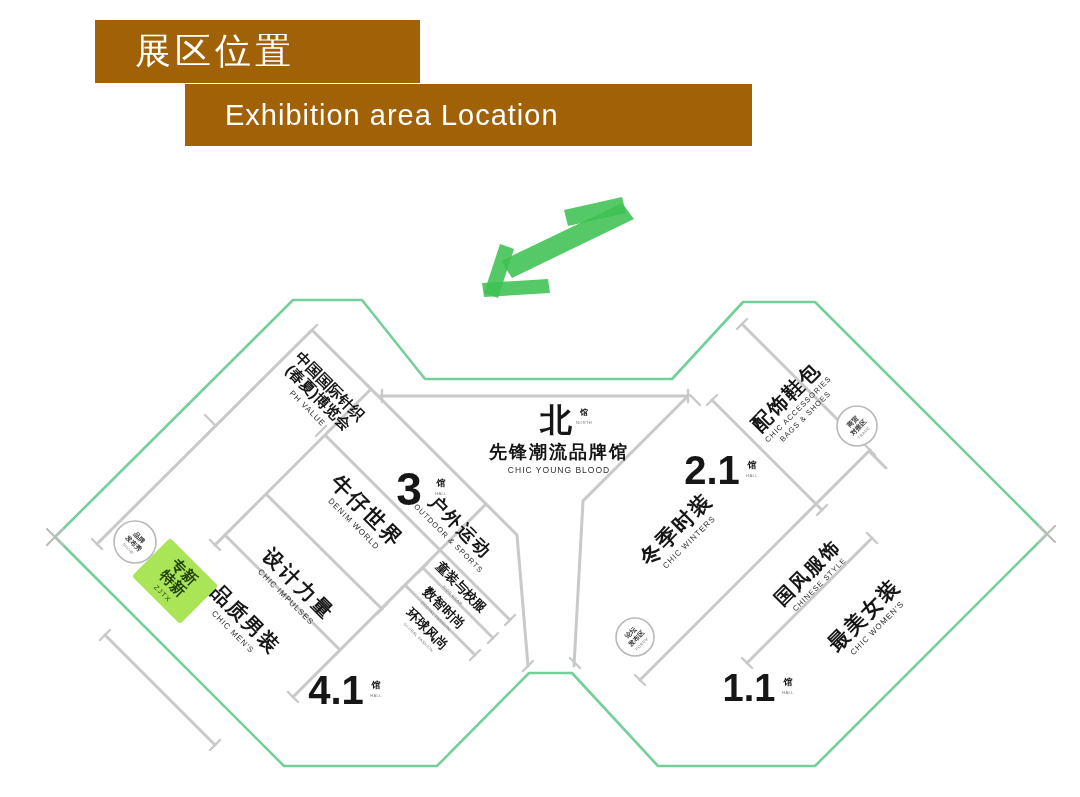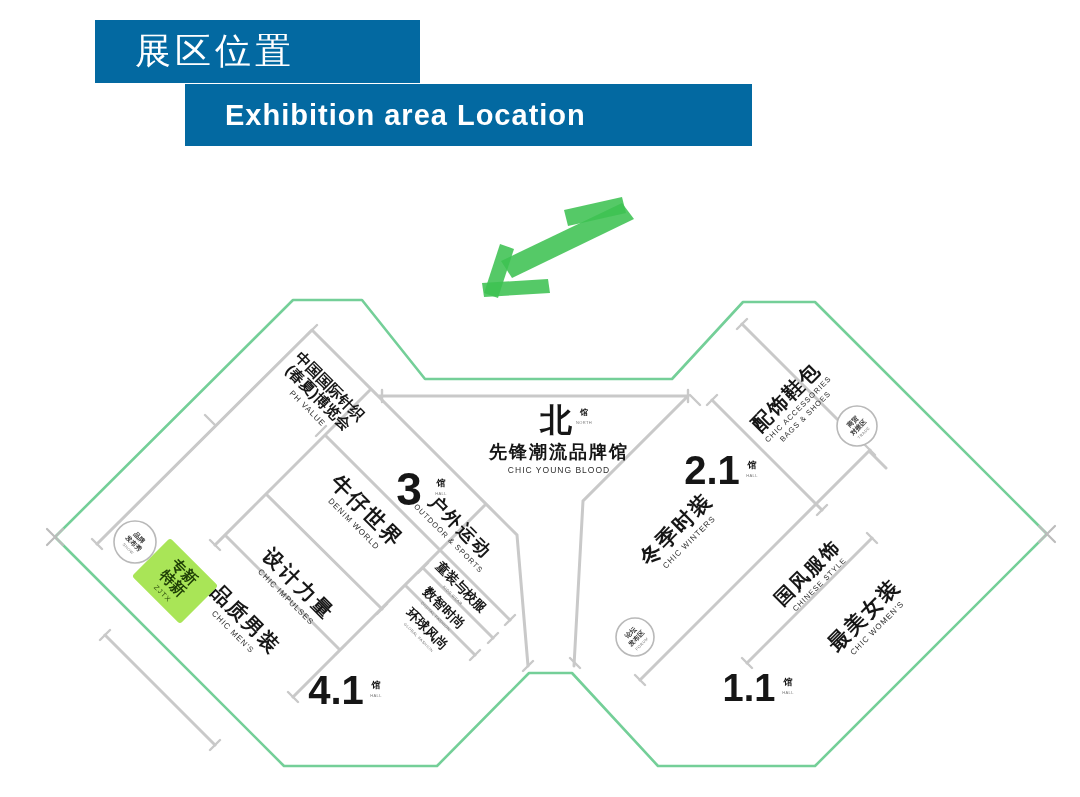--- a/index.html
+++ b/index.html
@@ -1,21 +1,21 @@
 <!DOCTYPE html>
 <html><head>
 <meta charset="utf-8">
 <style>
   html,body{margin:0;padding:0;background:#ffffff;}
   .stage{position:relative;width:1080px;height:797px;background:#fff;overflow:hidden;
          font-family:"Liberation Sans",sans-serif;}
   
-  .hdr-box{position:absolute;background:#0369a1;color:#fff;display:flex;align-items:center;}
+  .hdr-box{position:absolute;background:#a16207;color:#fff;display:flex;align-items:center;}
   .hdr-zh{left:95px;top:20px;width:285px;height:63px;font-size:36px;letter-spacing:4px;padding-left:40px;}
-  .hdr-en{left:185px;top:84px;width:527px;height:62px;font-size:29px;letter-spacing:1px;padding-left:40px;font-weight:700;}
+  .hdr-en{left:185px;top:84px;width:527px;height:62px;font-size:29px;letter-spacing:1px;padding-left:40px;font-weight:400;}
   
   svg.map{position:absolute;left:0;top:0;}
   .outline{fill:none;stroke:#74cf98;stroke-width:2.6;stroke-linejoin:round;}
   .gline{fill:none;stroke:#c9c9c9;stroke-width:3;stroke-linecap:round;}
   .gtick{fill:none;stroke:#c9c9c9;stroke-width:2.4;stroke-linecap:round;}
   .gcross{fill:none;stroke:#bcbcbc;stroke-width:2.2;stroke-linecap:round;}
   text{font-family:"Liberation Sans",sans-serif;text-anchor:middle;fill:#141414;}
   .zh{font-weight:700;fill:#161616;}
   .en{font-weight:500;fill:#2e2e2e;letter-spacing:1px;}
   .num{font-weight:700;fill:#161616;}

